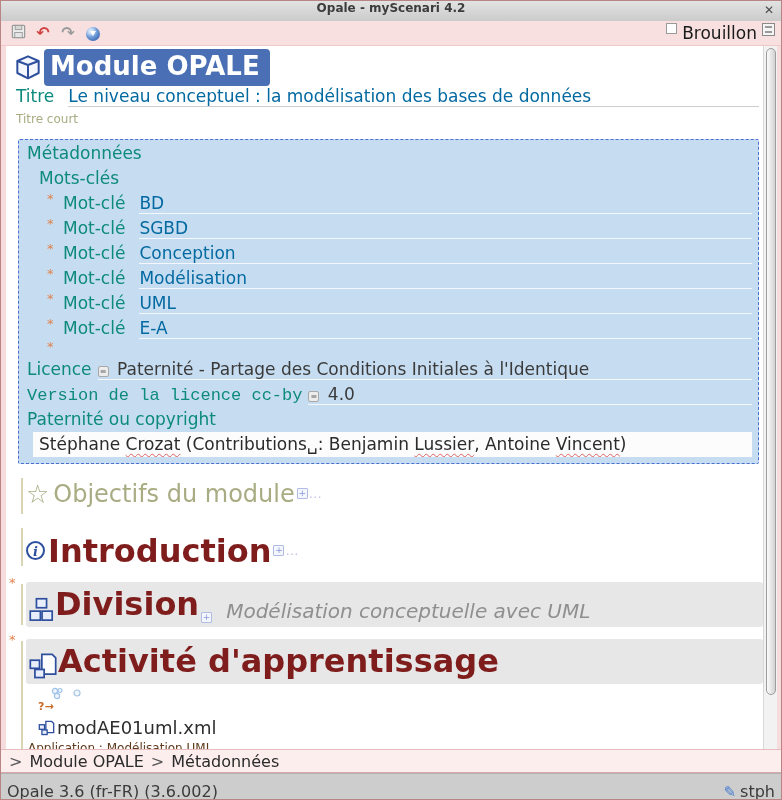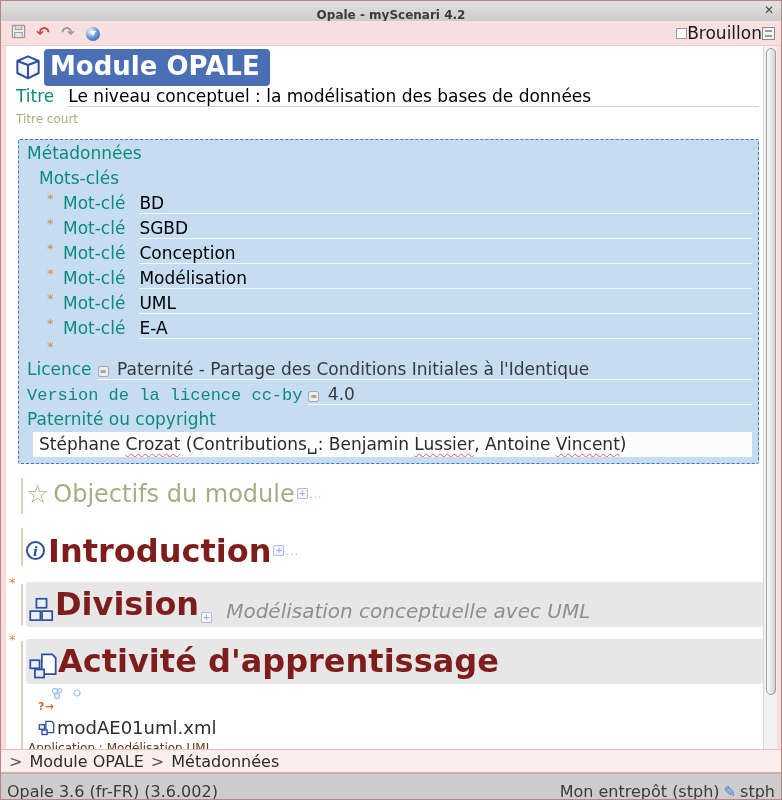--- a/index.html
+++ b/index.html
@@ -3,39 +3,39 @@
 <meta charset="utf-8">
 <style>
   * { margin:0; padding:0; box-sizing:border-box; }
   html,body { width:782px; height:800px; font-family:"DejaVu Sans", sans-serif; }
   .window { position:relative; width:782px; height:800px; background:#fff;
             border:1px solid #b98484; overflow:hidden; }
 
   
   .titlebar { position:absolute; top:0; left:0; right:0; height:28px;
     background:linear-gradient(#e2e2e2,#c3c3c3); border-bottom:1px solid #a6a6a6;
-    display:flex; align-items:center; justify-content:center; }
+    display:flex; justify-content:center; }
   .titlebar .title { font-size:12px; font-weight:bold; color:#3c3c3c; }
   .titlebar .close { position:absolute; right:7px; top:2px; font-size:12px;
     color:#4a4a4a; font-weight:bold; cursor:default; }
 
   
   .toolbar { position:absolute; top:20px; left:0; right:0; height:25px;
     background:#f8e0e0; border-bottom:1px solid #f0c8c8;
     display:flex; align-items:center; padding:0 6px; }
   .tb-ic { width:22px; text-align:center; margin-right:3px; }
   .glyph-undo { color:#cf4343; font-size:16px; font-weight:bold; line-height:1; }
   .glyph-redo { color:#9a9a9a; font-size:16px; font-weight:bold; line-height:1; }
   .blue-orb { display:inline-block; width:14px; height:14px; border-radius:50%;
     background:radial-gradient(circle at 35% 30%, #cfe2f8 15%, #6f9bd8 45%, #2f5da8 90%);
     position:relative; vertical-align:middle; }
   .blue-orb::after{ content:""; position:absolute; left:3.5px; top:4px;
     border-left:3.5px solid transparent; border-right:3.5px solid transparent;
     border-top:5px solid #ffffff; }
-  .tb-right { margin-left:auto; display:flex; align-items:center; }
+  .tb-right { margin-left:auto; display:flex; gap:5px; }
   .checkbox { width:11px; height:11px; background:#fdfdfd; border:1px solid #9a9a9a; }
   .draft-label { font-size:17px; color:#1a1a1a; }
   .list-ic { width:13px; height:13px; border:1px solid #8a8a8a; background:#f4f4f4;
     display:inline-block; position:relative; }
   .list-ic::before, .list-ic::after { content:""; position:absolute; left:2px; right:2px;
     height:2px; background:#9a9a9a; }
   .list-ic::before{ top:2px; } .list-ic::after{ bottom:2px; }
 
   
   .content-frame { position:absolute; top:45px; left:0; right:0; height:703px;
@@ -50,21 +50,21 @@
 
   
   .banner-row { display:flex; align-items:center; margin:3px 0 0 6px; }
   .banner { background:#4a6fb4; color:#fff; font-size:26px; font-weight:bold;
     padding:1px 10px 3px 6px; border-radius:4px; line-height:1.25; }
 
   
   .field-row { display:flex; align-items:baseline; margin-left:10px; height:26px; font-size:17px; }
   .lbl-teal { color:#0d8a7d; margin-right:14px; white-space:nowrap; }
   .titre-wrap { flex:1; border-bottom:1px solid #cdcdcd; margin-right:4px; }
-  .val-blue { color:#000000; }
+  .val-blue { color:#0369a1; }
   .placeholder-row { margin-left:10px; height:24px; font-size:12px; color:#a9ac83; }
 
   
   .meta { margin:3px 4px 0 12px; background:#c6ddf1; border:1px dashed #4a6fd0;
     border-radius:2px; padding:3px 4px 6px 4px; font-size:17px; }
   .meta-row { display:flex; align-items:baseline; height:25px; position:relative; }
   .meta-title { padding-left:4px; color:#0d8a7d; }
   .indent1 { padding-left:16px; } .indent2 { padding-left:40px; }
   .ast { position:absolute; color:#e0834f; font-size:13px; top:-2px; }
   .kw-ast { left:24px; }
@@ -319,20 +319,19 @@
   <div class="breadcrumb">
     <span class="crumb-sep">&gt;</span>
     <span>Module OPALE</span>
     <span class="crumb-sep">&gt;</span>
     <span>Métadonnées</span>
   </div>
 
   <div class="statusbar">
     <span>Opale 3.6 (fr-FR) (3.6.002)</span>
     <span class="status-right">
-      <span>Mon entrepôt (stph)</span>
       <span class="pen">✎</span>
       <span>stph</span>
     </span>
     <span class="grip"></span>
   </div>
 
 </div>
 
 </body></html>

